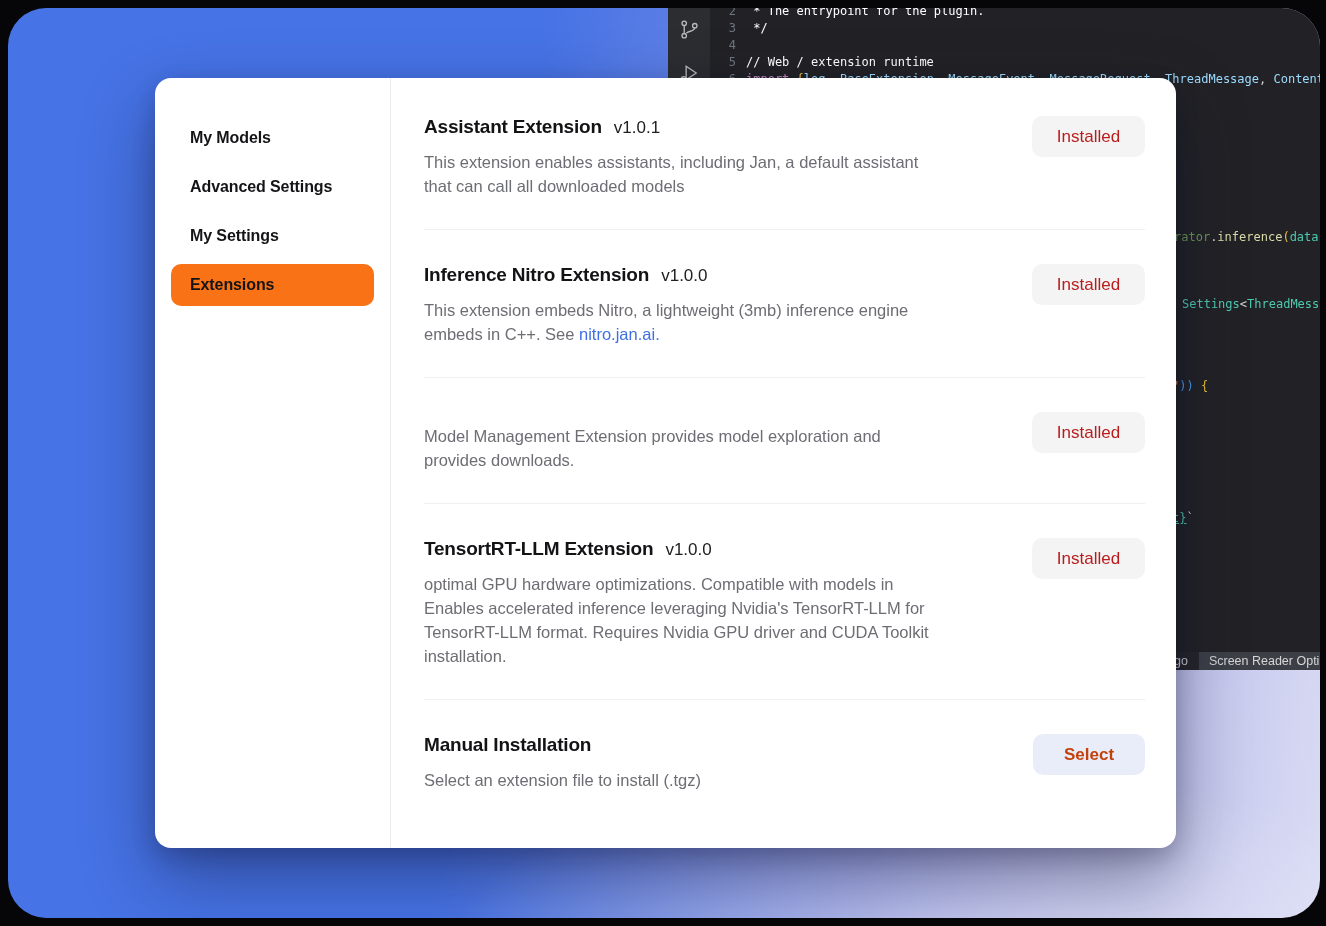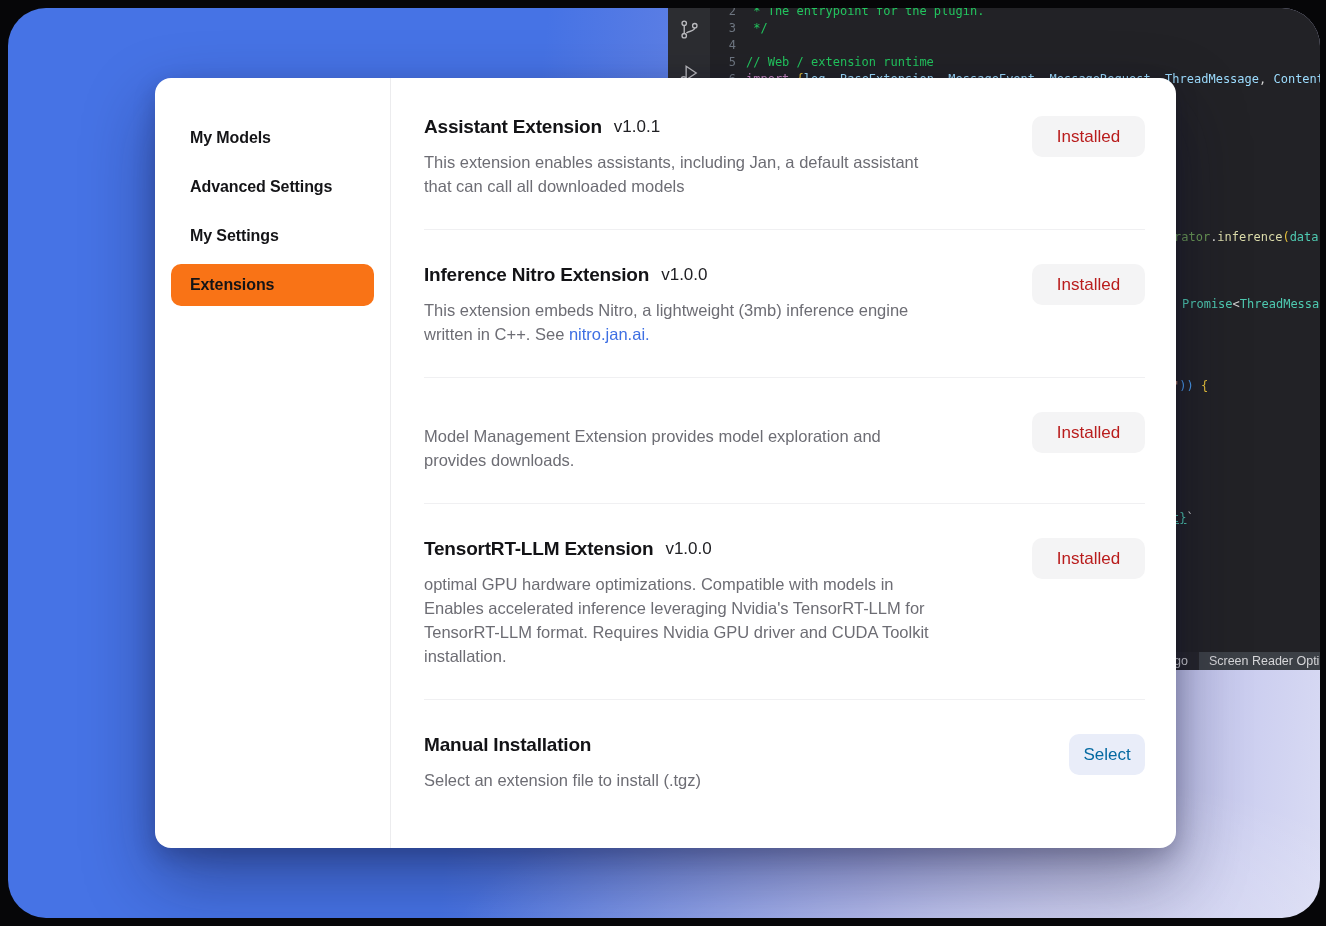--- a/index.html
+++ b/index.html
@@ -13,49 +13,49 @@
   
   .editor { position:absolute; left:660px; top:0; right:0; height:662px; background:#222226; overflow:hidden; }
   .activity-bar { position:absolute; left:0; top:0; width:42px; height:100%; background:#2c2d31; }
   .activity-bar svg { position:absolute; left:10px; width:23px; height:23px; stroke:#b9b9bd; fill:none; stroke-width:1.4; }
   .icon-scm { top:10px; }
   .icon-debug { top:54px; }
   .code { position:absolute; top:-5px; left:42px; right:0; font:12px/17px "DejaVu Sans Mono", monospace; color:#d4d4d4; }
   .code-row { display:flex; height:17px; white-space:pre; }
   .lnum { width:36px; text-align:right; padding-right:10px; color:#6e7681; flex:none; }
   .fragment { position:absolute; font:12px/17px "DejaVu Sans Mono", monospace; white-space:pre; }
-  .tk-comment { color:#22c55e; } .tk-keyword { color:#C586C0; } .tk-gold { color:#E8C23A; }
+  .tk-comment { color:#ffffff; } .tk-keyword { color:#C586C0; } .tk-gold { color:#E8C23A; }
   .tk-var { color:#9CDCFE; } .tk-fg { color:#d4d4d4; } .tk-func { color:#DCDCAA; }
   .tk-teal { color:#4EC9B0; } .tk-green { color:#6A9955; } .tk-string { color:#CE9178; }
   .tk-blue { color:#4a9df0; } .tk-underline { text-decoration:underline; }
   .status-bar { position:absolute; left:0; bottom:0; right:0; height:18px; background:#26262b; display:flex; align-items:center;
     font-size:12.5px; color:#cfcfd2; }
   .sb-left { margin-left:506px; flex:none; }
   .sb-badge { margin-left:11px; flex:none; height:18px; line-height:18px; padding:0 10px; background:#3c4046; color:#d6d6d9; }
 
   
   .modal { position:absolute; left:147px; top:70px; width:1021px; height:770px; background:#ffffff; border-radius:16px;
     box-shadow:0 30px 70px rgba(15,15,45,.40), 0 8px 22px rgba(15,15,45,.22); display:flex; overflow:hidden; }
   .sidebar { width:236px; flex:none; border-right:1px solid #ececee; padding:39px 16px 16px; }
   .side-item { height:42px; display:flex; align-items:center; padding:0 19px; border-radius:10px; margin-bottom:7px;
     font-size:16px; font-weight:700; color:#141417; letter-spacing:-.1px; cursor:pointer; }
   .side-item.active { background:#f97316; }
   .content { flex:1; padding:38px 31px 0 33px; overflow:hidden; }
   .ext-item { display:flex; justify-content:space-between; align-items:flex-start; padding:34px 0 31px; border-bottom:1px solid #f0f0f2; }
   .ext-item:first-child { padding-top:0; }
   .ext-item:last-child { border-bottom:none; }
-  .ext-title-row { display:flex; align-items:center; gap:12px; }
+  .ext-title-row { display:flex; align-items:flex-end; gap:12px; }
   .ext-title { font-size:19px; font-weight:700; color:#131316; letter-spacing:-.2px; }
   .ext-version { font-size:17px; font-weight:400; color:#202024; }
   .ext-desc { margin-top:12px; font-size:16.5px; line-height:24px; color:#6d6d74; }
   .link { color:#3e6fe3; cursor:pointer; }
   .btn { height:41px; border:none; border-radius:10px; font-family:inherit; font-size:17px;
     display:flex; align-items:center; justify-content:center; flex:none; }
   .btn-installed { width:113px; background:#f4f4f5; color:#b91c1c; font-weight:500; }
-  .btn-select { width:76px; background:#e9edf9; color:#0369a1; font-weight:400; cursor:pointer; }
+  .btn-select { width:112px; background:#e9edf9; color:#c2410c; font-weight:700; cursor:pointer; }
 </style>
 </head>
 <body>
 
 <div class="canvas">
 
   <div class="editor">
     <div class="activity-bar">
       <svg class="icon-scm" viewBox="0 0 24 24">
         <circle cx="6.5" cy="5.5" r="2.3"></circle>
@@ -70,21 +70,21 @@
     </div>
     <div class="code" id="code-lines">
         <div class="code-row"><span class="lnum">2</span><span class="tk-comment"> * The entrypoint for the plugin.</span></div>
         <div class="code-row"><span class="lnum">3</span><span class="tk-comment"> */</span></div>
         <div class="code-row"><span class="lnum">4</span></div>
         <div class="code-row"><span class="lnum">5</span><span class="tk-comment">// Web / extension runtime</span></div>
         <div class="code-row"><span class="lnum">6</span><span class="tk-keyword">import </span><span class="tk-gold">{</span><span class="tk-var">log</span><span class="tk-fg">, </span><span class="tk-var">BaseExtension</span><span class="tk-fg">, </span><span class="tk-var">MessageEvent</span><span class="tk-fg">, </span><span class="tk-var">MessageRequest</span><span class="tk-fg">, </span><span class="tk-var">ThreadMessage</span><span class="tk-fg">, </span><span class="tk-var">ContentType</span></div>
       </div>
     <div id="code-fragments">
         <div class="fragment" style="left: 506px; top: 221px;"><span class="tk-green">rator</span><span class="tk-fg">.</span><span class="tk-func">inference</span><span class="tk-gold">(</span><span class="tk-teal">data</span><span class="tk-gold">))</span></div>
-        <div class="fragment" style="left: 514px; top: 288px;"><span class="tk-teal">Promise</span><span class="tk-fg">&lt;</span><span class="tk-teal">ThreadMessage</span></div>
+        <div class="fragment" style="left: 514px; top: 288px;"><span class="tk-teal">Settings</span><span class="tk-fg">&lt;</span><span class="tk-teal">ThreadMessage</span></div>
         <div class="fragment" style="left: 504px; top: 370px;"><span class="tk-string">"</span><span class="tk-blue">)) </span><span class="tk-gold">{</span></div>
         <div class="fragment" style="left: 504px; top: 502px;"><span class="tk-teal tk-underline">t}</span><span class="tk-fg">`</span></div>
       </div>
     <div class="status-bar">
       <span class="sb-left">go</span>
       <span class="sb-badge">Screen Reader Optimized</span>
     </div>
   </div>
 
   <div class="modal">
@@ -109,21 +109,21 @@
           <button class="btn btn-installed">Installed</button>
         </div>
         <div class="ext-item">
           <div class="ext-info">
             <div class="ext-title-row">
               <span class="ext-title">Inference Nitro Extension</span>
               <span class="ext-version">v1.0.0</span>
             </div>
             <div class="ext-desc">
               <div class="desc-line"><span>This extension embeds Nitro, a lightweight (3mb) inference engine</span></div>
-              <div class="desc-line"><span>written in C++. See </span><span class="link">nitro.jan.ai.</span></div>
+              <div class="desc-line"><span>embeds in C++. See </span><span class="link">nitro.jan.ai.</span></div>
             </div>
           </div>
           <button class="btn btn-installed">Installed</button>
         </div>
         <div class="ext-item">
           <div class="ext-info">
             <div class="ext-desc">
               <div class="desc-line"><span>Model Management Extension provides model exploration and</span></div>
               <div class="desc-line"><span>provides downloads.</span></div>
             </div>

